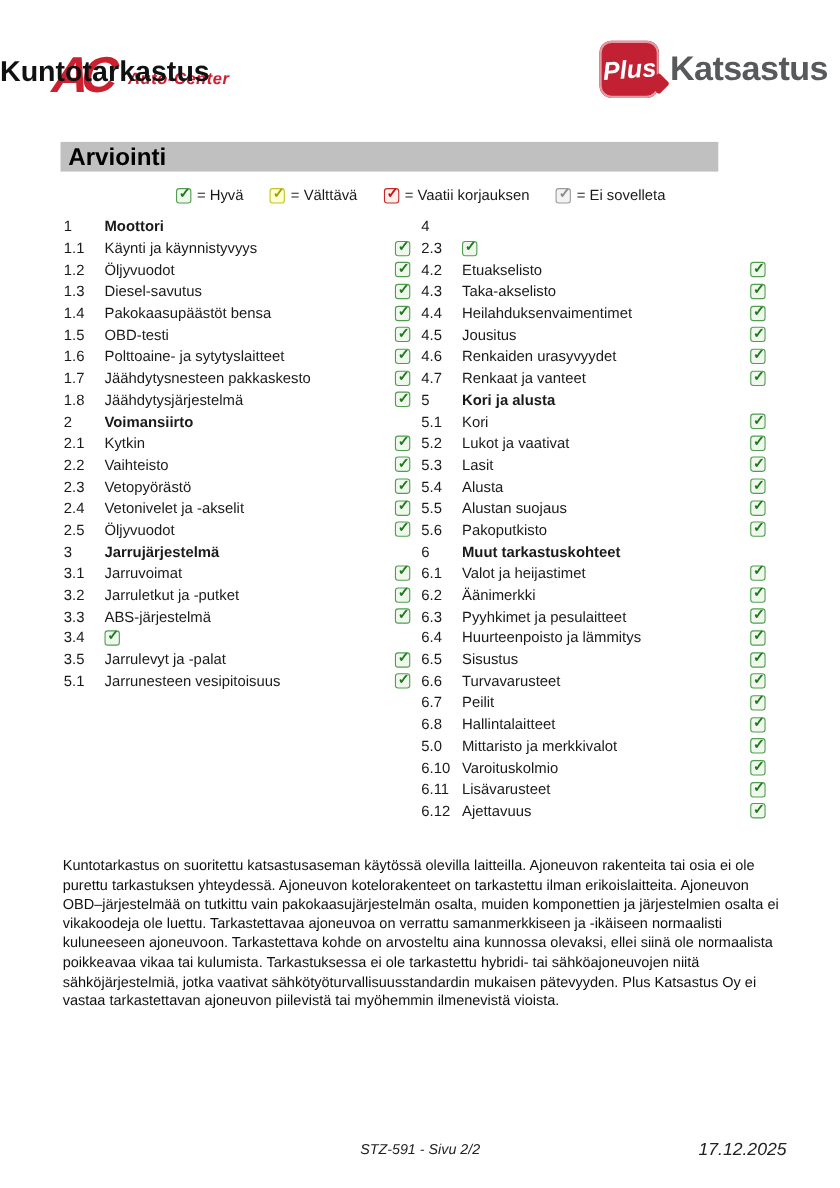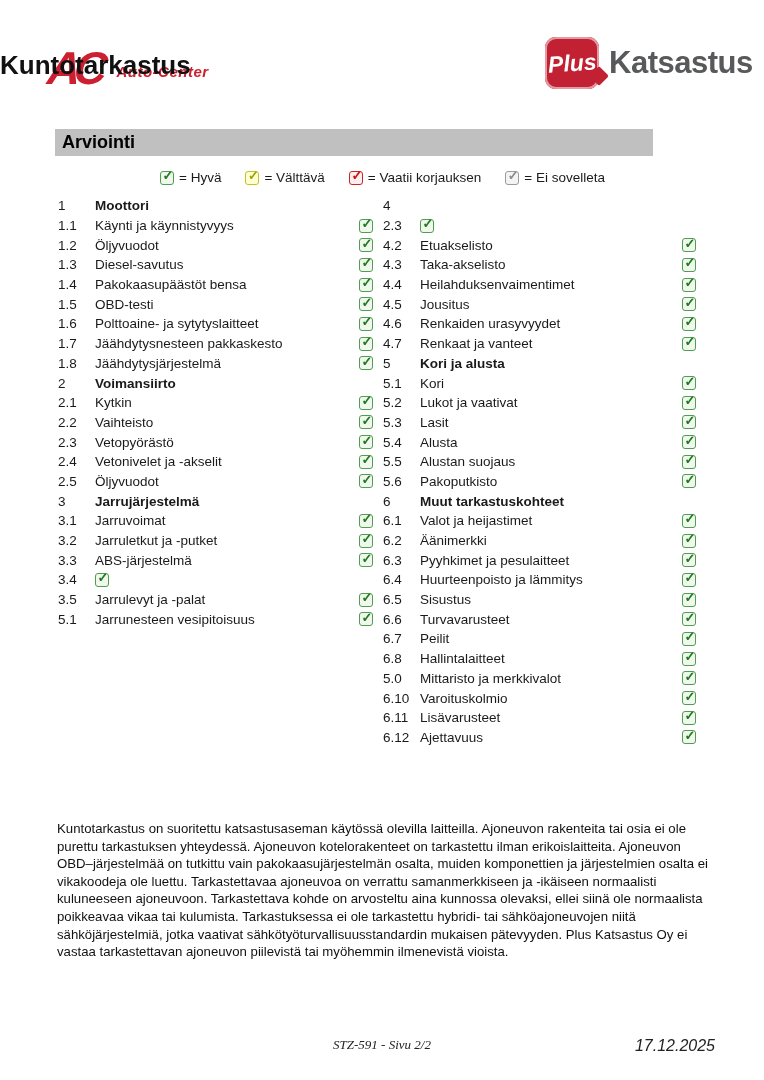--- a/index.html
+++ b/index.html
@@ -28,21 +28,21 @@
     box-shadow:inset 0 0 0 2px rgba(255,255,255,.55), inset 0 0 0 5px var(--badge-red);}
   .pk-badge-text{color:#fff;font-size:23px;font-weight:900;font-style:italic;
     transform:rotate(-4deg);line-height:1;}
   .pk-tail{position:absolute;right:-7px;bottom:6px;width:14px;height:14px;
     background:var(--badge-red);transform:rotate(45deg);border-radius:2px;}
   .pk-name{font-size:31px;font-weight:bold;color:var(--katsastus-gray);
     margin-left:10px;letter-spacing:-0.5px;}
 
   
   .section-bar{position:absolute;left:55px;top:129px;width:598px;height:27px;
-    background:var(--bar-gray);font-size:18px;font-weight:bold;color:#000;
+    background:var(--bar-gray);font-size:22px;font-weight:bold;color:#000;
     line-height:27px;padding-left:7px;}
 
   
   .legend{position:absolute;left:55px;top:170px;width:655px;display:flex;
     justify-content:center;align-items:center;gap:24px;font-size:13.5px;}
   .legend-item{display:inline-flex;align-items:center;gap:5px;}
 
   
   .cb{width:14px;height:14px;border-radius:3px;display:inline-flex;align-items:center;
     justify-content:center;flex:0 0 auto;}
@@ -55,26 +55,26 @@
   
   .col{position:absolute;top:196px;font-size:13.5px;}
   .col.left{left:58px;width:315px;}
   .col.right{left:383px;width:313px;}
   .row{display:flex;align-items:center;height:19.7px;}
   .row .num{width:37px;flex:0 0 auto;}
   .row .label{flex:1;white-space:nowrap;overflow:hidden;}
   .row.section .label{font-weight:bold;}
 
   
-  .disclaimer{position:absolute;left:57px;top:820px;width:658px;font-size:13.2px;
+  .disclaimer{position:absolute;left:57px;top:778px;width:658px;font-size:13.2px;
     line-height:17.6px;color:#111;}
 
   
   .footer-center{position:absolute;left:0;top:1037px;width:100%;text-align:center;
-    font-size:13px;font-style:italic;color:#222;font-family:Liberation Serif, serif;}
+    font-size:13px;font-style:italic;color:#222;}
   .footer-date{position:absolute;right:49px;top:1037px;font-size:16px;
     font-style:italic;color:#222;}
 </style>
 </head>
 <body>
 
 <div class="page">
 
   <div class="ac-logo">
     <span class="ac-monogram">AC</span>

